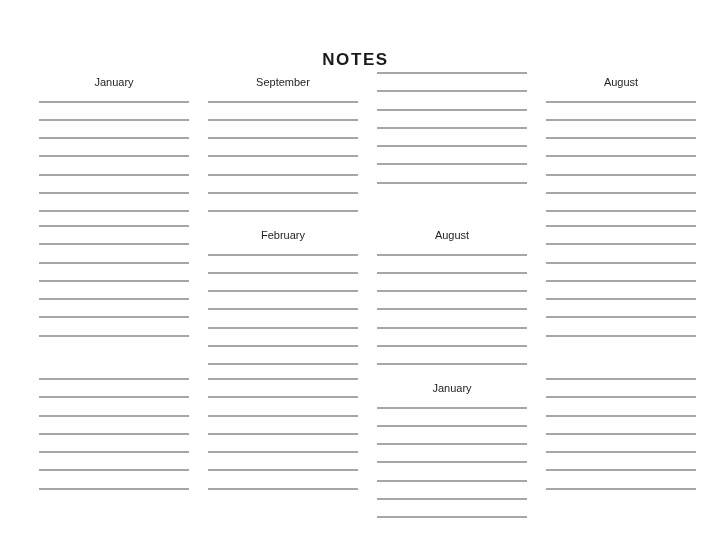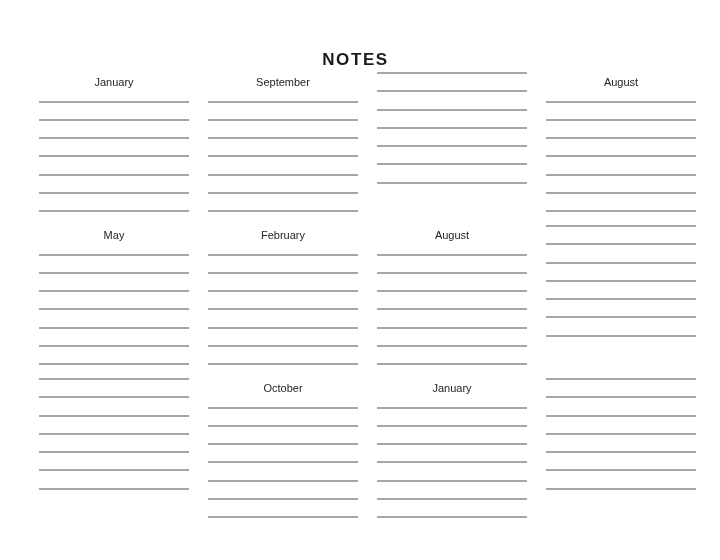--- a/index.html
+++ b/index.html
@@ -110,21 +110,20 @@
             <div class="line"></div>
             <div class="line"></div>
             <div class="line"></div>
             <div class="line"></div>
           </div>
       </section>
     </div>
 
     <div class="month-row row-2">
       <section class="month">
-        <div class="month-title">May</div>
         <div class="lines">
             <div class="line"></div>
             <div class="line"></div>
             <div class="line"></div>
             <div class="line"></div>
             <div class="line"></div>
             <div class="line"></div>
             <div class="line"></div>
           </div>
       </section>
@@ -171,21 +170,20 @@
             <div class="line"></div>
             <div class="line"></div>
             <div class="line"></div>
             <div class="line"></div>
             <div class="line"></div>
             <div class="line"></div>
             <div class="line"></div>
           </div>
       </section>
       <section class="month">
-        <div class="month-title">October</div>
         <div class="lines">
             <div class="line"></div>
             <div class="line"></div>
             <div class="line"></div>
             <div class="line"></div>
             <div class="line"></div>
             <div class="line"></div>
             <div class="line"></div>
           </div>
       </section>

